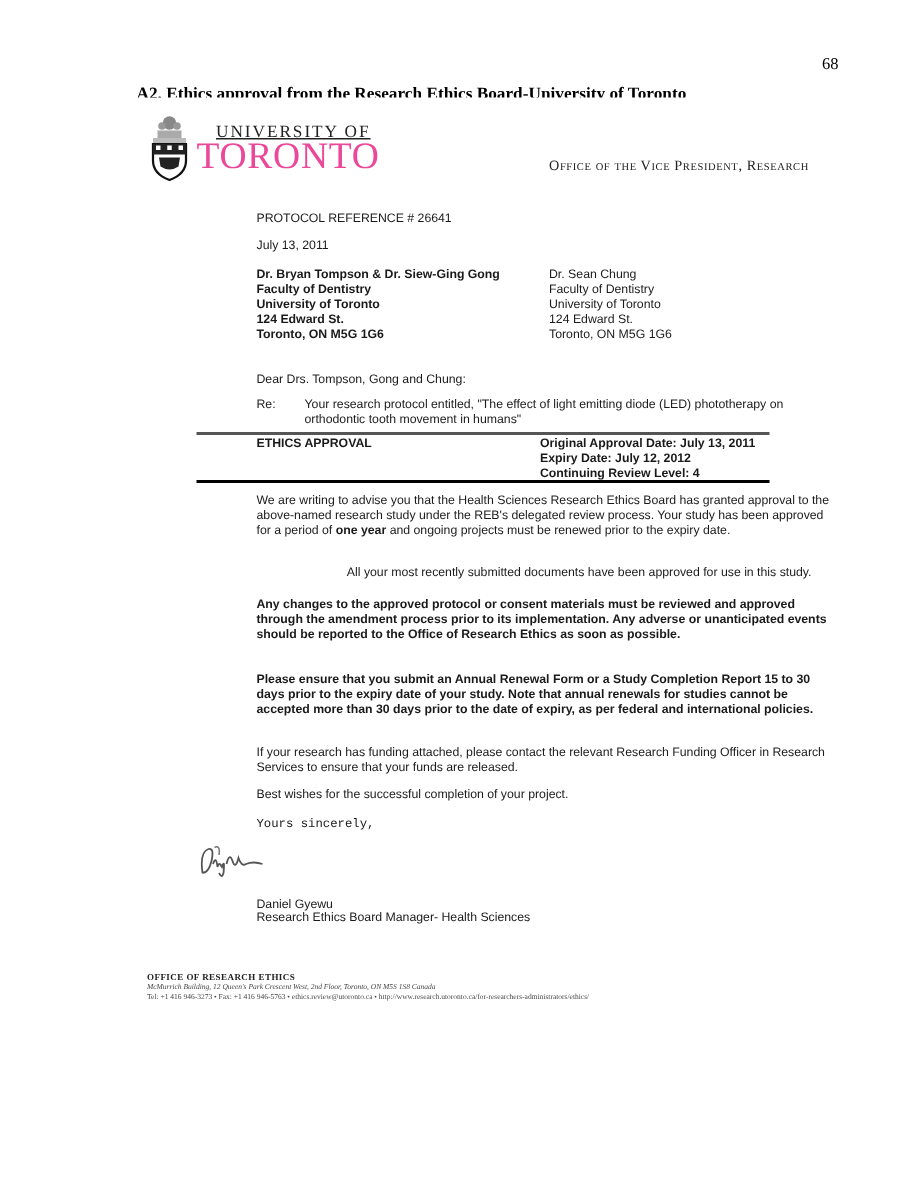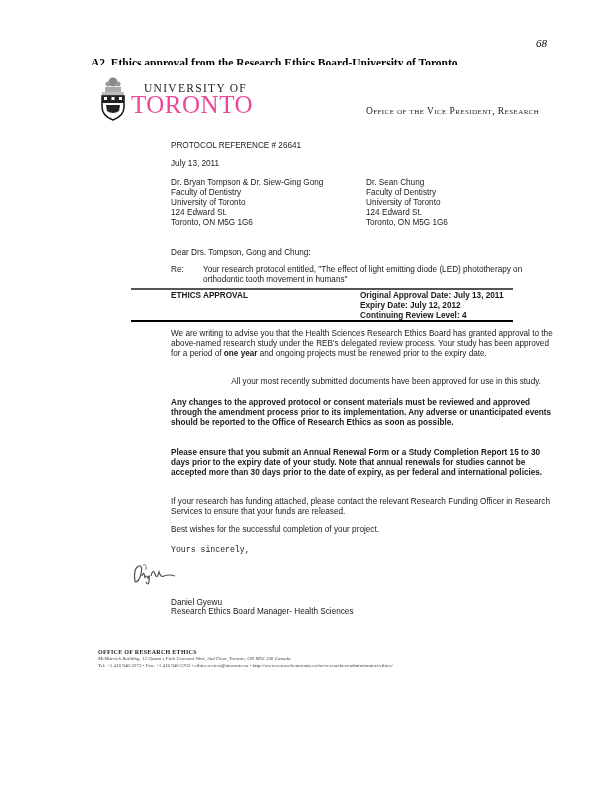--- a/index.html
+++ b/index.html
@@ -1,34 +1,34 @@
 <!DOCTYPE html>
 <html><head>
   <meta charset="utf-8">
   <style>
     html, body { margin: 0; padding: 0; background: #ffffff; }
     body { width: 612px; height: 792px; position: relative; overflow: hidden; color: #000; }
     .abs { position: absolute; }
     .serif { font-family: "Liberation Serif", "DejaVu Serif", serif; }
     .sans { font-family: "Liberation Sans", "DejaVu Sans", sans-serif; padding-left: 40px; }
 
-    #page-number { left: 536px; top: 37px; font-size: 11px; font-style: italic; }
+    #page-number { left: 548px; top: 37px; font-size: 11px; }
     #section-heading { left: 91px; top: 56px; font-size: 11.5px; font-weight: bold; height: 9px; overflow: hidden; line-height: 14px; }
 
     #crest { left: 96px; top: 77px; width: 34px; height: 44px; }
-    #uni-of { left: 144px; top: 82px; font-size: 11.5px; letter-spacing: 1.3px; color: #222; }
+    #uni-of { left: 144px; top: 82px; font-size: 11.5px; letter-spacing: 1.3px; color: #222; text-decoration: underline; }
     #uni-name { left: 131px; top: 92px; font-size: 25px; letter-spacing: 0.5px; color: #ec4899; line-height: 26px; }
     #office-vp { left: 330px; top: 106px; font-size: 9.5px; font-variant: small-caps; letter-spacing: 0.4px; color: #222; padding-left: 36px; }
 
     .letter { font-size: 8.2px; color: #1a1a1a; line-height: 10px; }
     .bold { font-weight: bold; }
 
     #protocol-ref { left: 131px; top: 141px; }
     #letter-date { left: 131px; top: 159px; }
-    #addr-left { left: 131px; top: 178px; }
+    #addr-left { left: 131px; top: 178px; font-weight: bold; }
     #addr-right { left: 326px; top: 178px; }
     #salutation { left: 131px; top: 248px; }
     #re-label { left: 131px; top: 265px; }
     #re-text { left: 163px; top: 265px; width: 360px; }
 
     #rule-top { left: 131px; top: 288px; width: 382px; height: 2px; background: #555; }
     #ethics-label { left: 131px; top: 291px; }
     #approval-details { left: 320px; top: 291px; }
     #rule-bottom { left: 131px; top: 320px; width: 382px; height: 1.5px; background: #000; }
 

